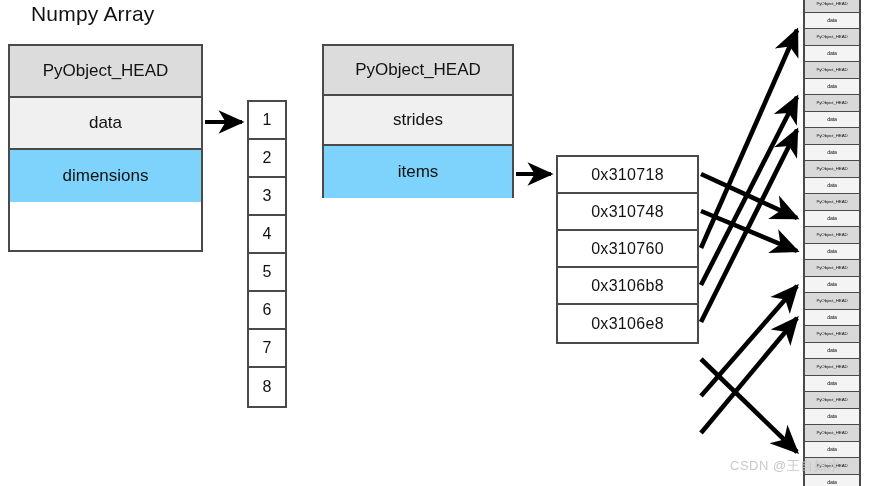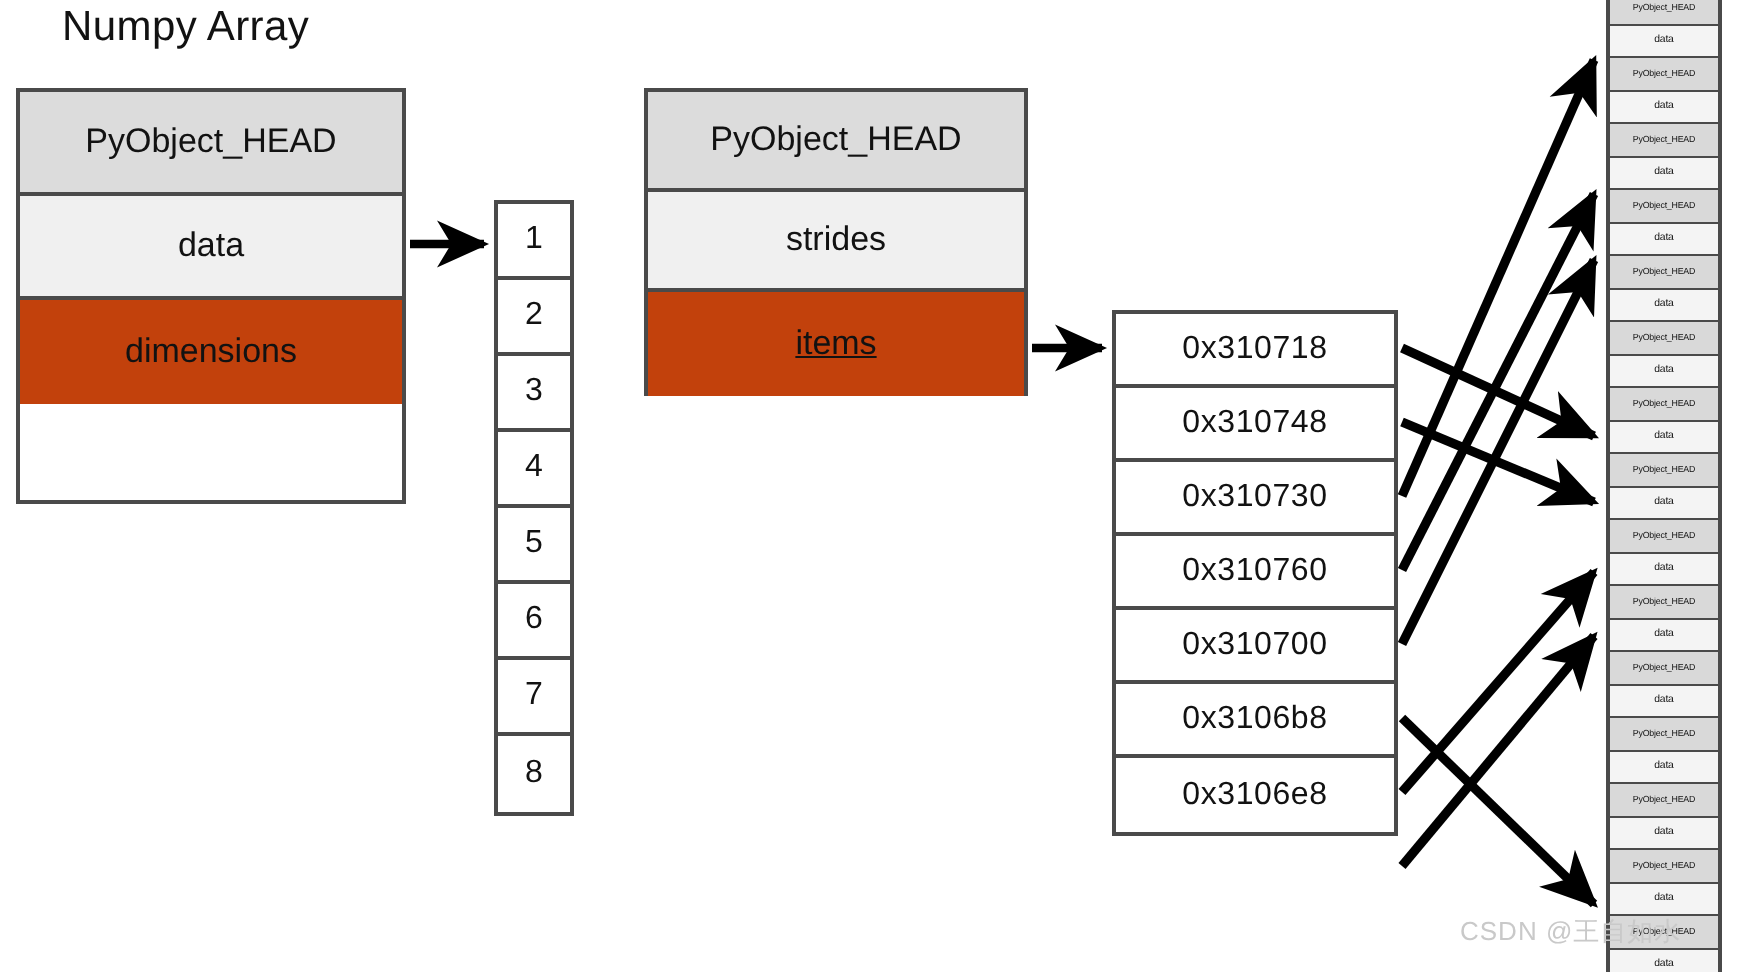--- a/index.html
+++ b/index.html
@@ -25,25 +25,25 @@
   }
   #struct-numpy{left:8px;top:44px;width:195px;height:208px;}
   #struct-list{left:322px;top:44px;width:192px;height:154px;}
   .struct .row{
     box-sizing:border-box;display:flex;align-items:center;justify-content:center;
     border-bottom:2px solid #4a4a4a;font-size:17px;color:#121212;white-space:nowrap;
   }
   .struct .row:last-child{border-bottom:none;}
   .row.head{background:#dcdcdc;}
   .row.shade{background:#f0f0f0;}
-  .row.plain{background:#c2410c;}
+  .row.plain{background:#7dd3fc;}
 
   #struct-numpy .row{height:52px;}
   #struct-list .row{height:50px;}
-  #struct-list .row.plain{height:52px;text-decoration:underline;}
+  #struct-list .row.plain{height:52px;}
 
   
   #cells-data{
     position:absolute;left:247px;top:100px;width:40px;
     border:2px solid #4a4a4a;box-sizing:border-box;background:#ffffff;
   }
   #cells-data .cell{
     box-sizing:border-box;height:38px;border-bottom:2px solid #4a4a4a;
     display:flex;align-items:center;justify-content:center;
     font-size:16px;color:#121212;background:#ffffff;
@@ -113,23 +113,21 @@
       <div class="cell">4</div>
       <div class="cell">5</div>
       <div class="cell">6</div>
       <div class="cell">7</div>
       <div class="cell">8</div>
     </div>
 
   <div id="cells-ptr">
       <div class="cell">0x310718</div>
       <div class="cell">0x310748</div>
-      <div class="cell">0x310730</div>
       <div class="cell">0x310760</div>
-      <div class="cell">0x310700</div>
       <div class="cell">0x3106b8</div>
       <div class="cell">0x3106e8</div>
     </div>
 
   <div id="objects-column">
       <div class="obj">
         <div class="mini head">PyObject_HEAD</div>
         <div class="mini body">data</div>
       </div>
       <div class="obj">

